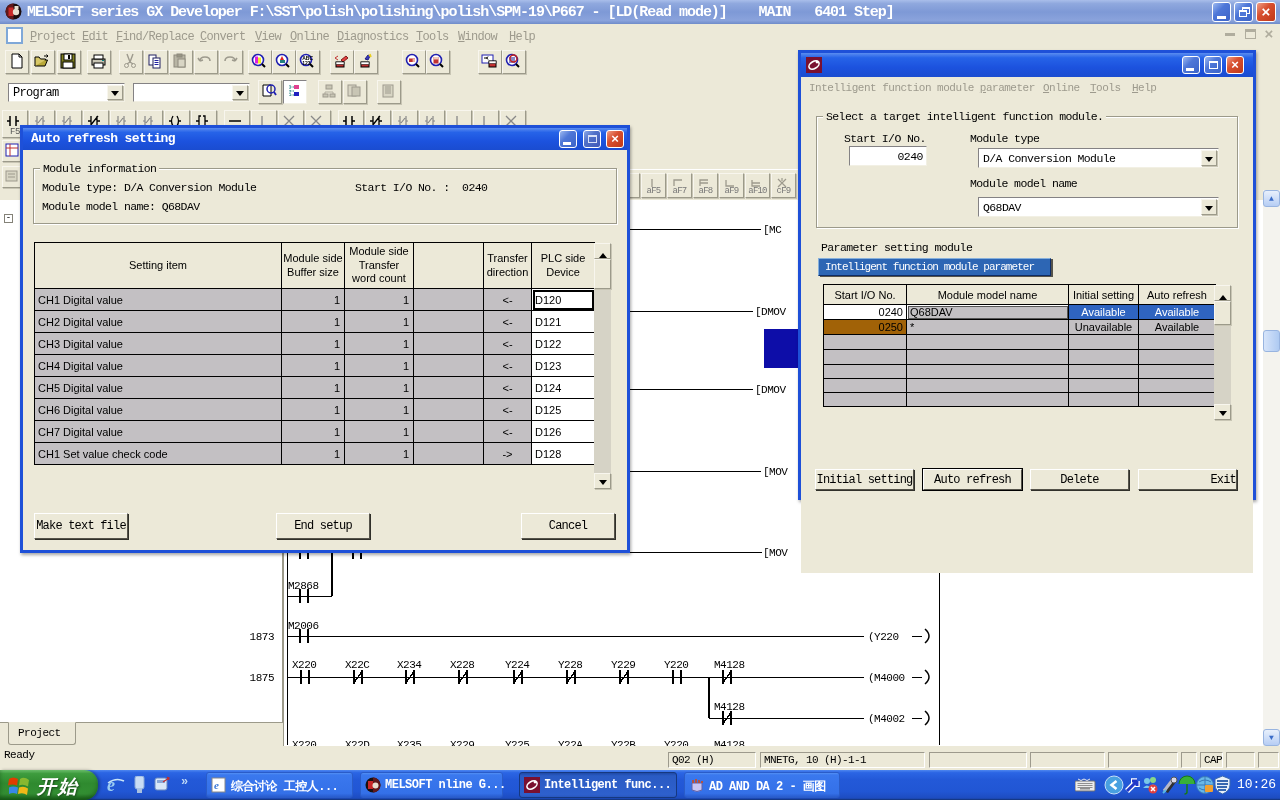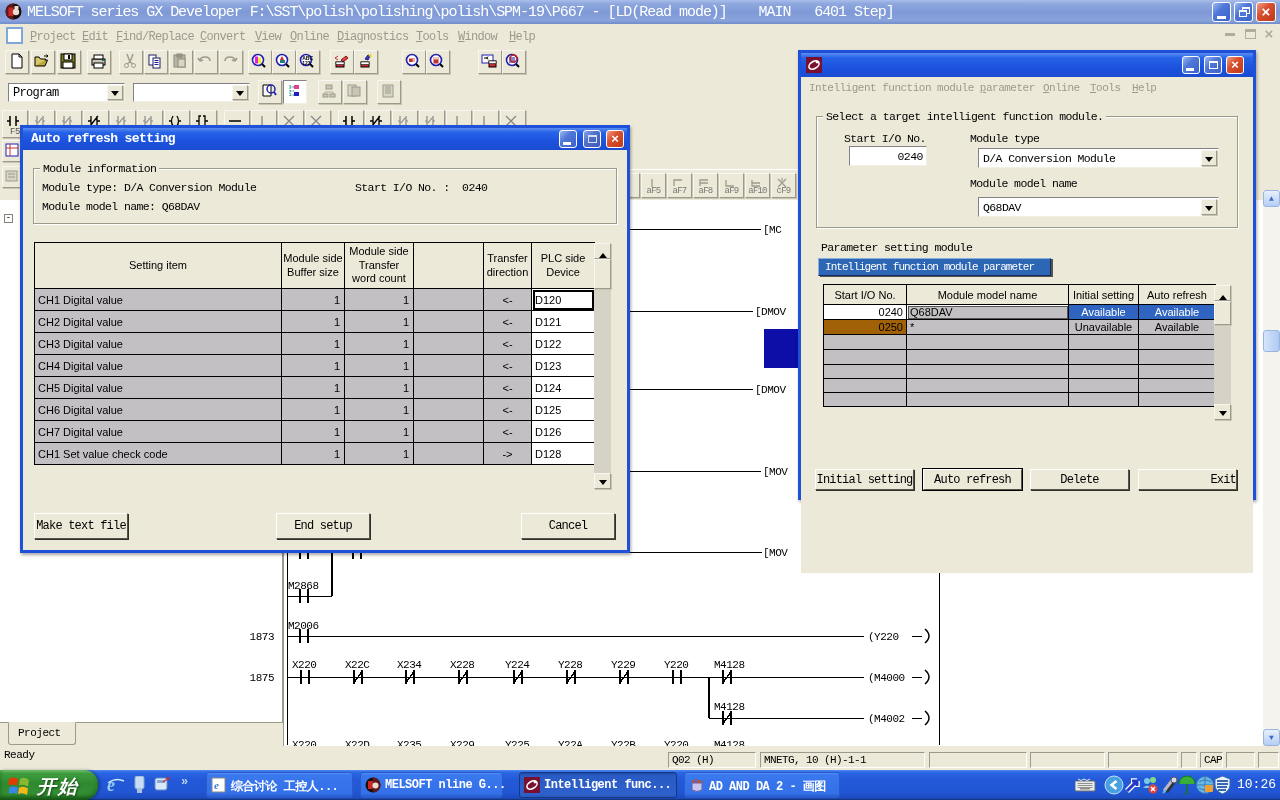--- a/index.html
+++ b/index.html
@@ -18,21 +18,21 @@
 <body>
 
 <div class="abs" style="left:0;top:0;width:1280px;height:24px;background:linear-gradient(180deg,#A9BEEA 0%,#8FA8DE 15%,#7E99D6 50%,#8AA3DC 85%,#6F8CC9 100%);">
   <svg class="abs" style="left:5px;top:3px;" width="17" height="17">
       <circle cx="8.5" cy="8.5" r="8" fill="#1a0c0c"></circle>
       <path d="M8.5 .5 a8 8 0 0 0 0 16 z" fill="#60181a"></path>
       <rect x="3.5" y="4.5" width="5" height="8.5" fill="#c82828"></rect>
       <circle cx="11" cy="9" r="3.2" fill="#e8e0d0"></circle>
       <rect x="9.5" y="3" width="4" height="3" fill="#e8e0d0"></rect>
     </svg>
-  <div class="abs mono" style="left:27px;top:4px;font-size:15px;font-weight:normal;color:#ffffff;letter-spacing:-1.05px;white-space:pre;">MELSOFT series GX Developer F:\SST\polish\polishing\polish\SPM-19\P667 - [LD(Read mode)]    MAIN   6401 Step]</div>
+  <div class="abs mono" style="left:27px;top:4px;font-size:15px;font-weight:bold;color:#ffffff;letter-spacing:-1.05px;white-space:pre;">MELSOFT series GX Developer F:\SST\polish\polishing\polish\SPM-19\P667 - [LD(Read mode)]    MAIN   6401 Step]</div>
   <div class="abs" style="left:1212px;top:2px;width:19px;height:20px;border-radius:3px;border:1px solid #fff;background:linear-gradient(135deg,#9DB9F0,#4E77D8 40%,#3C64C8);">
       <div class="abs" style="left:4px;top:13px;width:9px;height:3px;background:#fff;"></div>
     </div>
   <div class="abs" style="left:1234px;top:2px;width:19px;height:20px;border-radius:3px;border:1px solid #fff;background:linear-gradient(135deg,#9DB9F0,#4E77D8 40%,#3C64C8);">
     <div class="abs" style="left:7px;top:4px;width:8px;height:7px;border:1px solid #fff;border-top-width:2px;"></div>
     <div class="abs" style="left:4px;top:7px;width:8px;height:7px;border:1px solid #fff;border-top-width:2px;background:#4E77D8;"></div>
   </div>
   <div class="abs" style="left:1256px;top:2px;width:20px;height:20px;border-radius:3px;border:1px solid #fff;background:linear-gradient(135deg,#F0A088,#D85030 40%,#C03818);color:#fff;font-size:15px;font-weight:bold;text-align:center;line-height:18px;font-family:'Liberation Sans',sans-serif;">×</div>
 </div>
 

